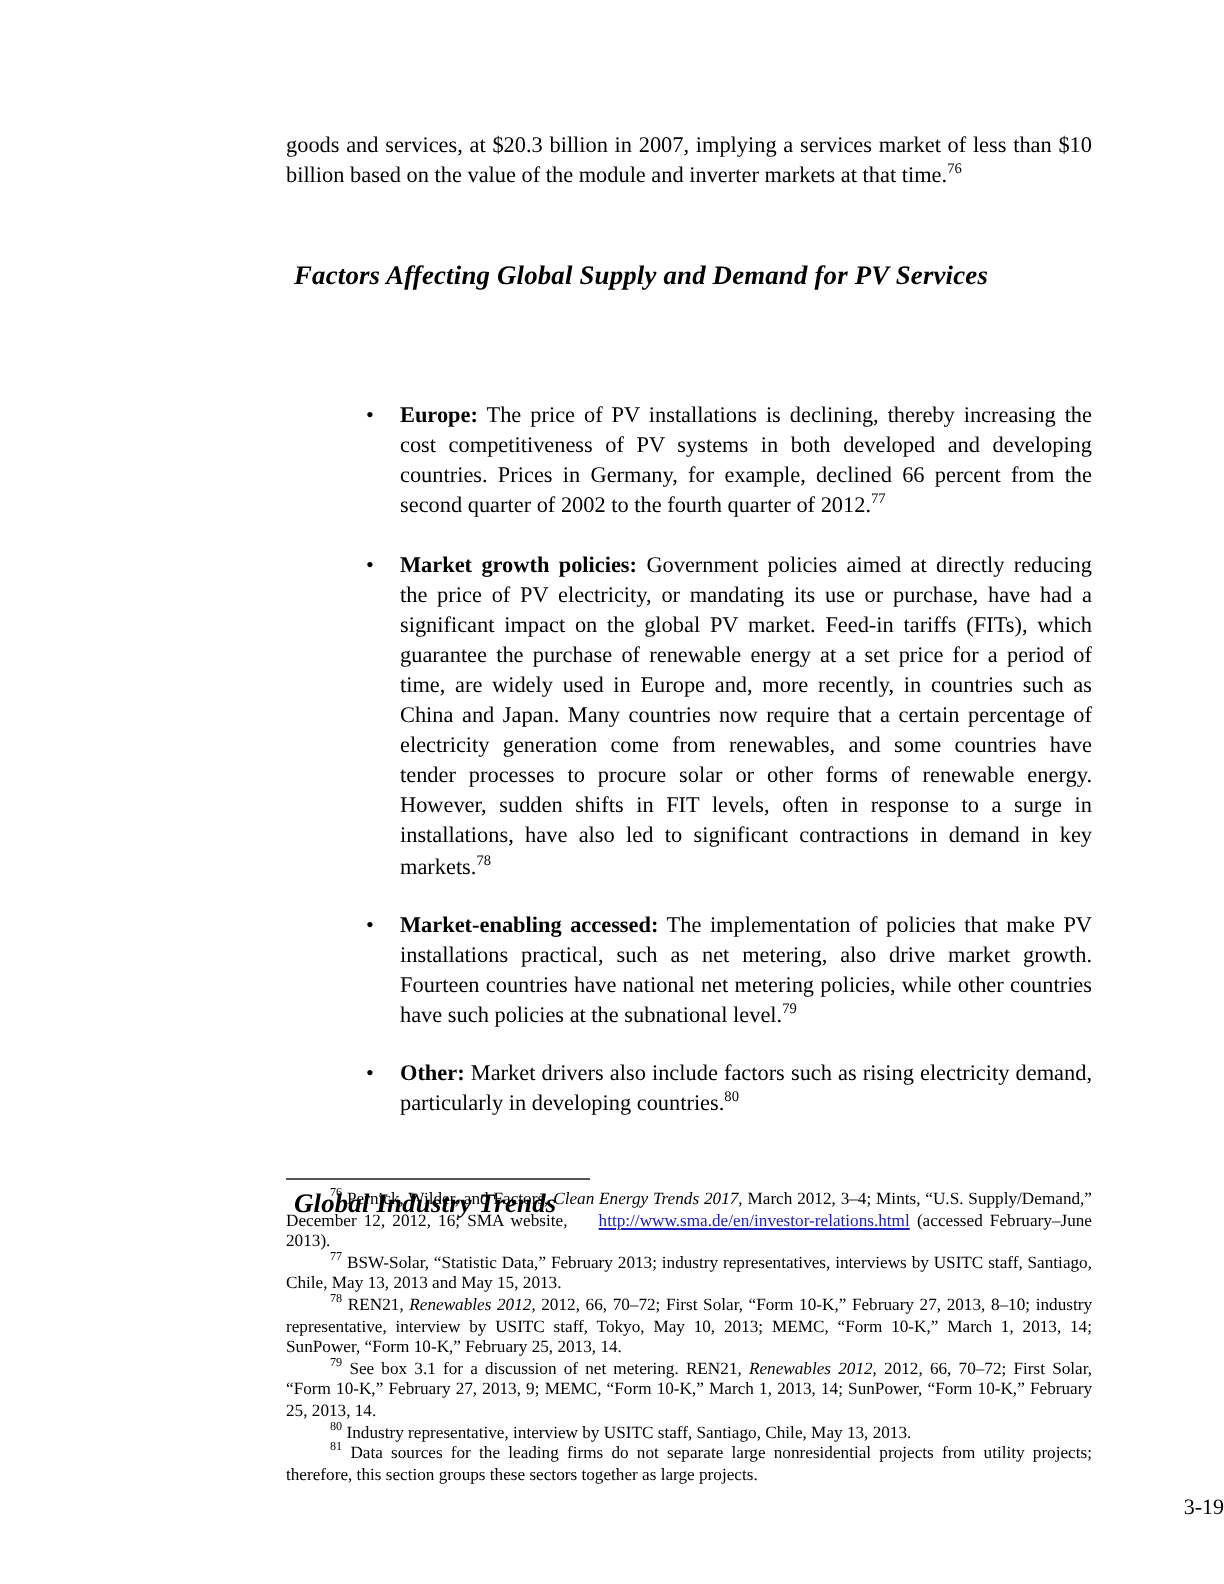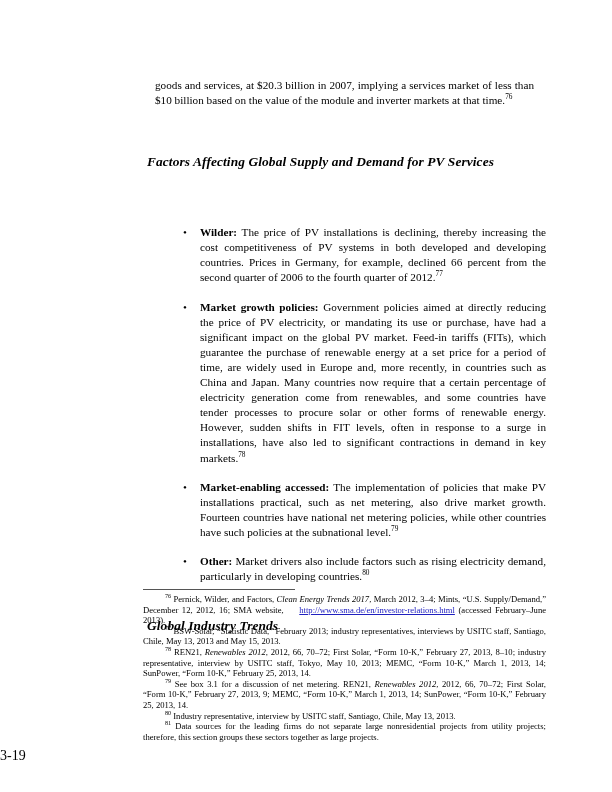--- a/index.html
+++ b/index.html
@@ -25,21 +25,21 @@
     top: 66px;
     width: 403px;
   }
 
   
   .para {
     font-size: 11.2px;
     line-height: 15.1px;
     text-align: justify;
     text-justify: inter-word;
-    margin: 12px;
+    margin: 0;
     hyphens: none;
   }
   .gap-md { height: 22px; }
   .gap-lg { height: 29px; }
 
   
   h2.section-heading {
     font-size: 13.4px;
     font-style: italic;
     font-weight: bold;
@@ -109,22 +109,22 @@
     color: #2020c0;
     margin-left: 12px;
   }
 
   
   .page-number {
     position: absolute;
     left: 0;
     right: 0;
     top: 748px;
-    text-align: left;
-    font-size: 14px;
+    text-align: right;
+    font-size: 11px;
   }
 </style>
 </head>
 <body>
 
 <div class="page">
 
   <div class="content">
 
     <p class="para"><span>goods and services, at $20.3 billion in 2007, implying a services market of less than $10 billion based on the value of the module and inverter markets at that time.</span><sup class="fnref">76</sup></p>
@@ -134,21 +134,21 @@
     <h2 class="section-heading">Factors Affecting Global Supply and Demand for PV Services</h2>
 
     <div class="gap-lg"></div>
 
 
     <div class="gap-md"></div>
 
     <ul class="bullets">
 
       <li>
-        <span class="dot">•</span><span class="lead">Wilder:</span><span> The price of PV installations is declining, thereby increasing the cost competitiveness of PV systems in both developed and developing countries. Prices in Germany, for example, declined 66 percent from the second quarter of 2006 to the fourth quarter of 2012.</span><sup class="fnref">77</sup>
+        <span class="dot">•</span><span class="lead">Europe:</span><span> The price of PV installations is declining, thereby increasing the cost competitiveness of PV systems in both developed and developing countries. Prices in Germany, for example, declined 66 percent from the second quarter of 2002 to the fourth quarter of 2012.</span><sup class="fnref">77</sup>
       </li>
 
       <li>
         <span class="dot">•</span><span class="lead">Market growth policies:</span><span> Government policies aimed at directly reducing the price of PV electricity, or mandating its use or purchase, have had a significant impact on the global PV market. Feed-in tariffs (FITs), which guarantee the purchase of renewable energy at a set price for a period of time, are widely used in Europe and, more recently, in countries such as China and Japan. Many countries now require that a certain percentage of electricity generation come from renewables, and some countries have tender processes to procure solar or other forms of renewable energy. However, sudden shifts in FIT levels, often in response to a surge in installations, have also led to significant contractions in demand in key markets.</span><sup class="fnref">78</sup>
       </li>
 
       <li>
         <span class="dot">•</span><span class="lead">Market-enabling accessed:</span><span> The implementation of policies that make PV installations practical, such as net metering, also drive market growth. Fourteen countries have national net metering policies, while other countries have such policies at the subnational level.</span><sup class="fnref">79</sup>
       </li>
 

